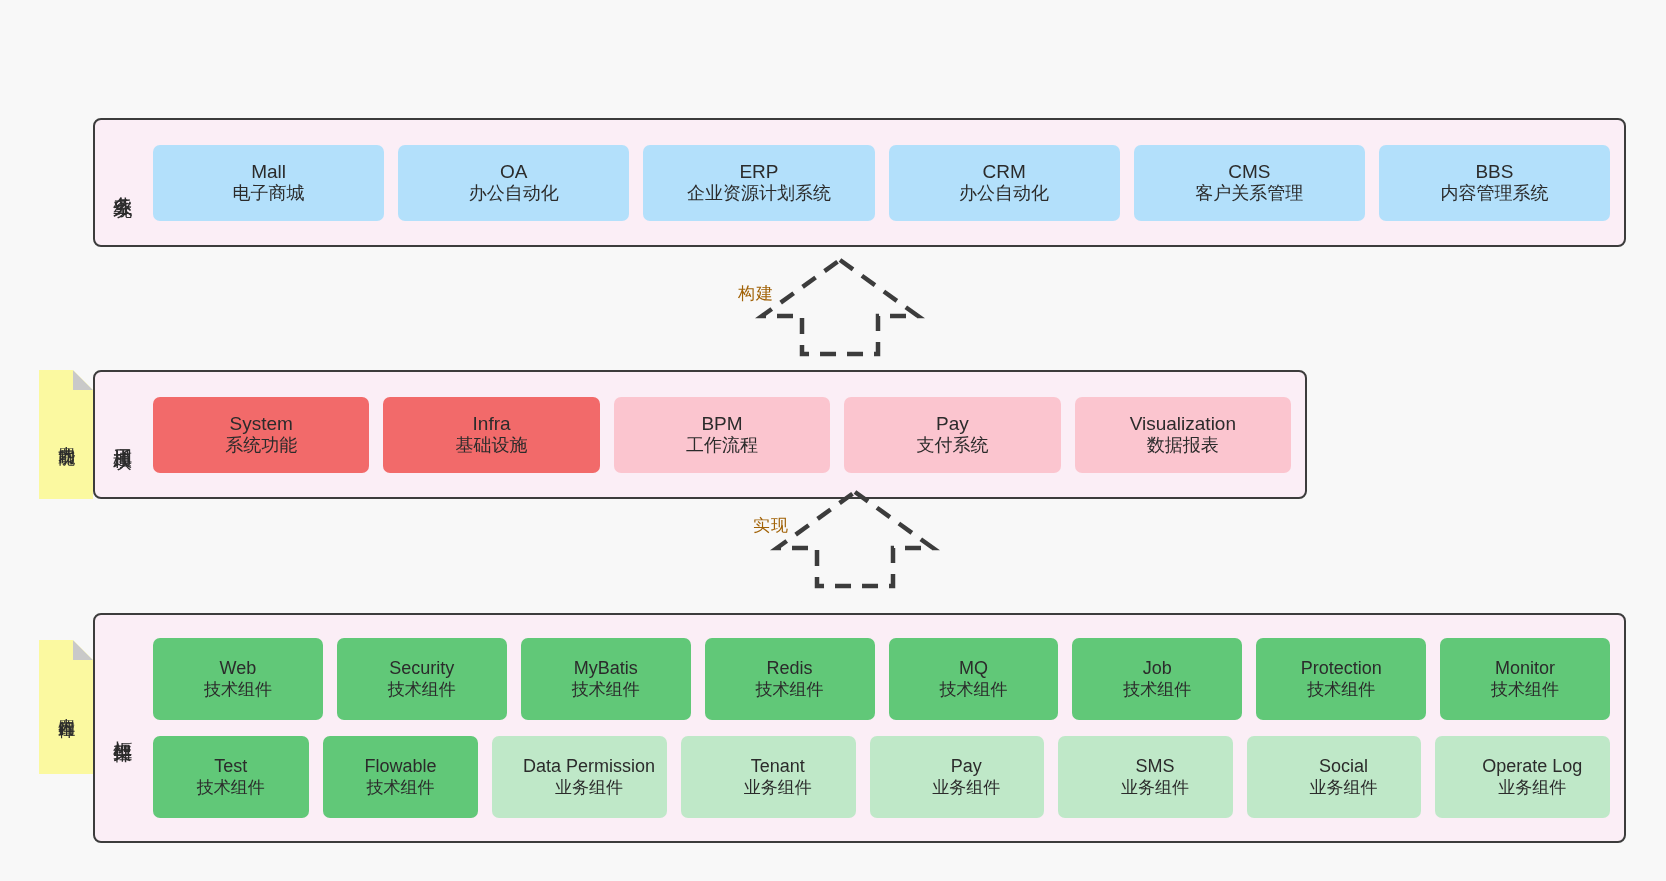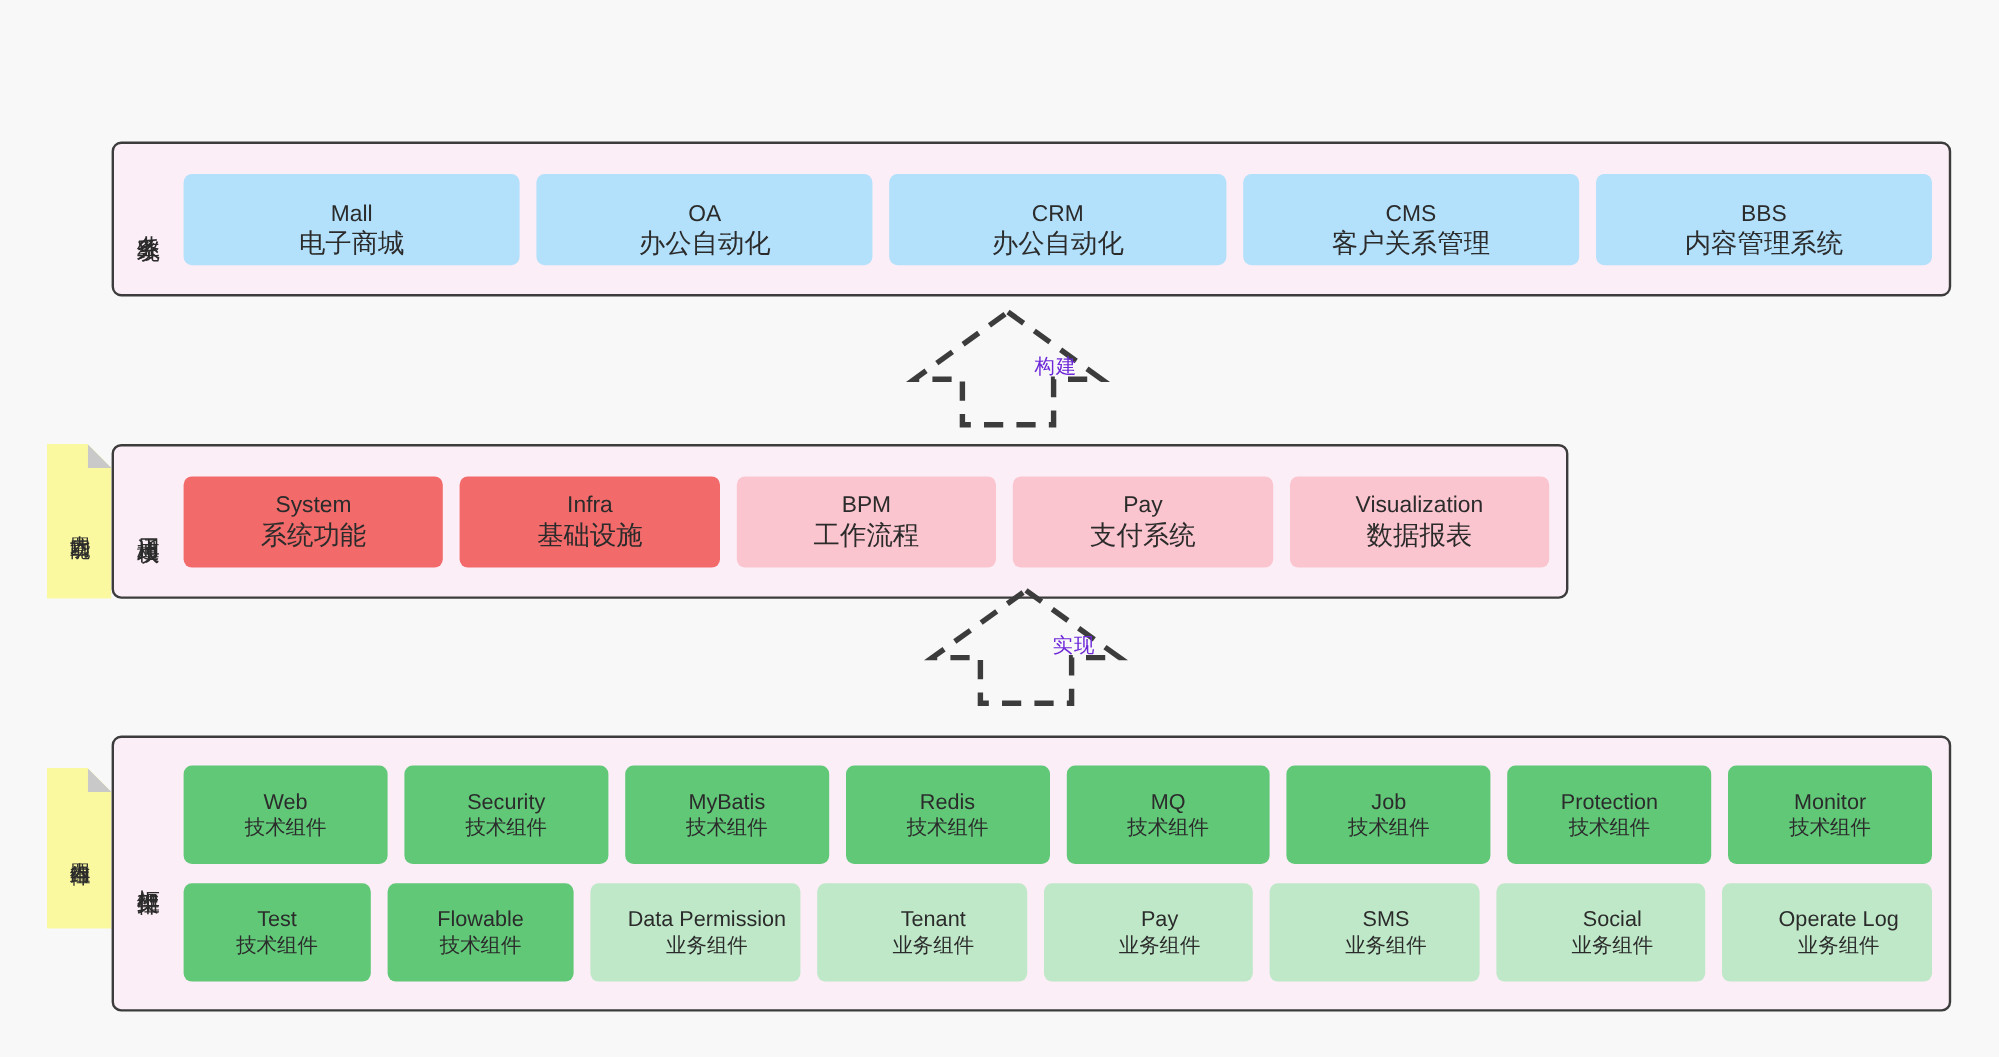--- a/index.html
+++ b/index.html
@@ -65,32 +65,32 @@
     display: flex;
     flex-direction: column;
     align-items: center;
     justify-content: center;
     text-align: center;
     box-sizing: border-box;
     padding: 4px 6px;
     line-height: 1.22;
   }
   .card .t1 { font-size: 19px; }
-  .card .t2 { font-size: 22px; }
+  .card .t2 { font-size: 18px; }
 
   .c-blue       { background: #b3e0fb; }
   .c-red        { background: #f26a6a; }
   .c-pink       { background: #fbc5cf; }
   .c-green      { background: #61c878; }
   .c-lightgreen { background: #bfe8c8; padding-left: 25px; }
 
   
   #band-business { left: 93px; top: 118px; width: 1533px; height: 129px; }
   #band-business .band-body { padding-right: 14px; }
-  #band-business .card { height: 76px; justify-content: flex-end; }
+  #band-business .card { height: 76px; }
 
   #band-common { left: 93px; top: 370px; width: 1214px; height: 129px; }
   #band-common .band-body { padding-right: 14px; }
   #band-common .card { height: 76px; }
 
   #band-framework { left: 93px; top: 613px; width: 1533px; height: 230px; }
   #band-framework .band-body { padding-right: 14px; gap: 16px; }
   #band-framework .card { height: 82px; }
   #band-framework .card .t1 { font-size: 18px; }
   #band-framework .card .t2 { font-size: 17px; }
@@ -127,25 +127,25 @@
   
   .gen-arrow {
     position: absolute;
     width: 160px;
     height: 98px;
   }
   .gen-arrow svg { display: block; width: 160px; height: 98px; overflow: visible; }
   .gen-arrow .glabel {
     position: absolute;
     left: 0;
-    top: 36px;
+    top: 24px;
     width: 160px;
-    text-align: right;
+    text-align: left;
     font-size: 17px;
-    color: #6d28d9;
+    color: #a16207;
     letter-spacing: 1px;
   }
   #arrow-build   { left: 760px; top: 258px; }
   #arrow-build .glabel  { left: -22px; }
   #arrow-implement { left: 775px; top: 490px; }
   #arrow-implement .glabel { left: -22px; }
 </style>
 </head>
 <body>
 
@@ -157,20 +157,24 @@
       <div class="band-row">
         <div class="card c-blue">
           <div class="t1">Mall</div>
           <div class="t2">电子商城</div>
         </div>
         <div class="card c-blue">
           <div class="t1">OA</div>
           <div class="t2">办公自动化</div>
         </div>
         <div class="card c-blue">
+          <div class="t1">ERP</div>
+          <div class="t2">企业资源计划系统</div>
+        </div>
+        <div class="card c-blue">
           <div class="t1">CRM</div>
           <div class="t2">办公自动化</div>
         </div>
         <div class="card c-blue">
           <div class="t1">CMS</div>
           <div class="t2">客户关系管理</div>
         </div>
         <div class="card c-blue">
           <div class="t1">BBS</div>
           <div class="t2">内容管理系统</div>

